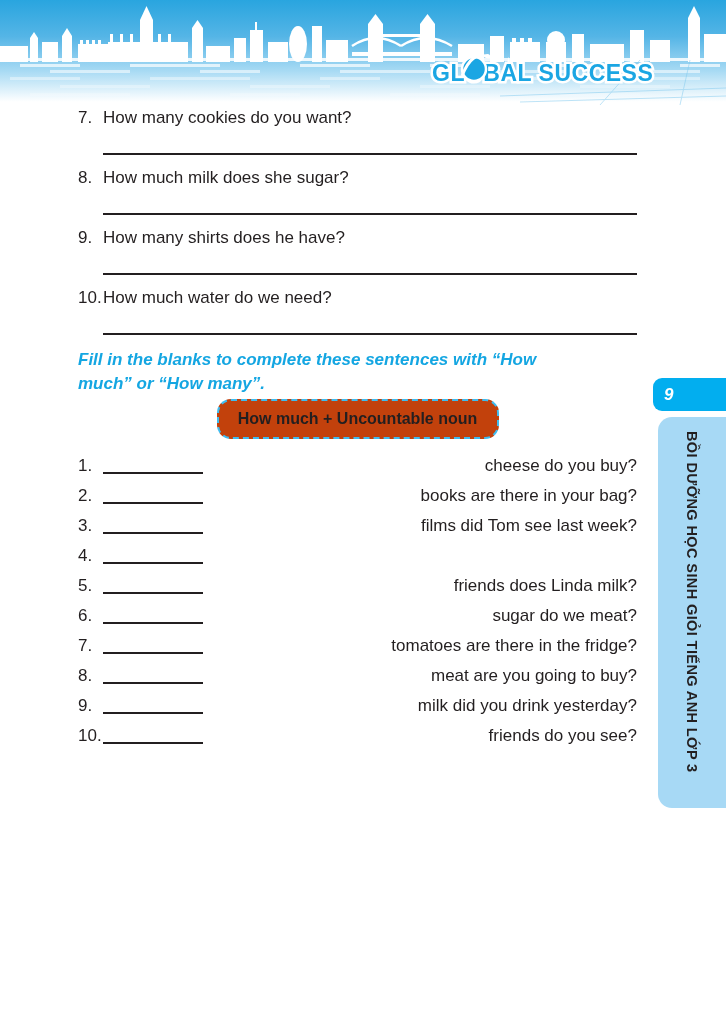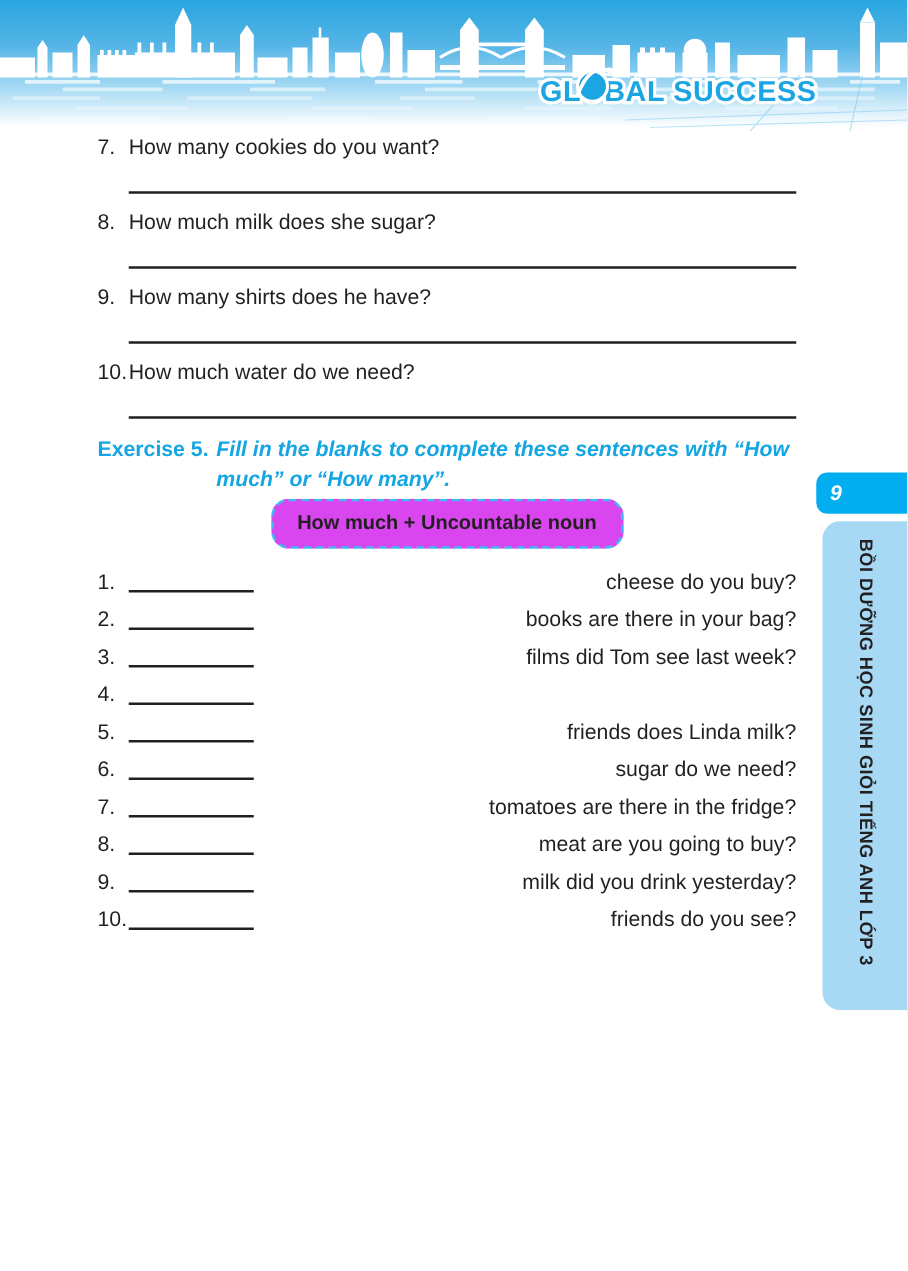--- a/index.html
+++ b/index.html
@@ -34,21 +34,21 @@
   }
 
   
   .ex-heading { display:flex; margin-top:4px; line-height:24px; color:#14a6e2; font-weight:bold; }
   .ex-label { width:95px; flex:none; }
   .ex-instruction { width:477px; font-style:italic; }
 
   
   .rule-box {
     width:282px; margin:3px auto 0 auto;
-    background:#d946ef;
+    background:#c2410c;
     border:2px dashed #3ebcf0;
     border-radius:14px;
     padding:3px 0;
     text-align:center;
     font-weight:bold; font-size:16px; line-height:30px;
   }
 
   
   .fill-list { margin-top:17px; }
   .fill-row { display:flex; margin-bottom:10px; }
@@ -211,21 +211,20 @@
       <div class="q-block">
         <div class="q-row">
           <span class="q-num">10.</span>
           <span class="q-text">How much water do we need?</span>
         </div>
         <div class="answer-line"></div>
       </div>
     </div>
 
     <div class="ex-heading">
-      <span class="ex-label">Exercise 5.</span>
       <span class="ex-instruction">Fill in the blanks to complete these sentences with “How much” or “How many”.</span>
     </div>
 
     <div class="rule-box">
       <div>How much + Uncountable noun</div>
     </div>
 
     <div class="fill-list">
       <div class="fill-row">
         <span class="fill-num">1.</span>
@@ -247,21 +246,21 @@
         <span class="blank"></span>
       </div>
       <div class="fill-row">
         <span class="fill-num">5.</span>
         <span class="blank"></span>
         <span class="fill-text">friends does Linda milk?</span>
       </div>
       <div class="fill-row">
         <span class="fill-num">6.</span>
         <span class="blank"></span>
-        <span class="fill-text">sugar do we need?</span>
+        <span class="fill-text">sugar do we meat?</span>
       </div>
       <div class="fill-row">
         <span class="fill-num">7.</span>
         <span class="blank"></span>
         <span class="fill-text">tomatoes are there in the fridge?</span>
       </div>
       <div class="fill-row">
         <span class="fill-num">8.</span>
         <span class="blank"></span>
         <span class="fill-text">meat are you going to buy?</span>

